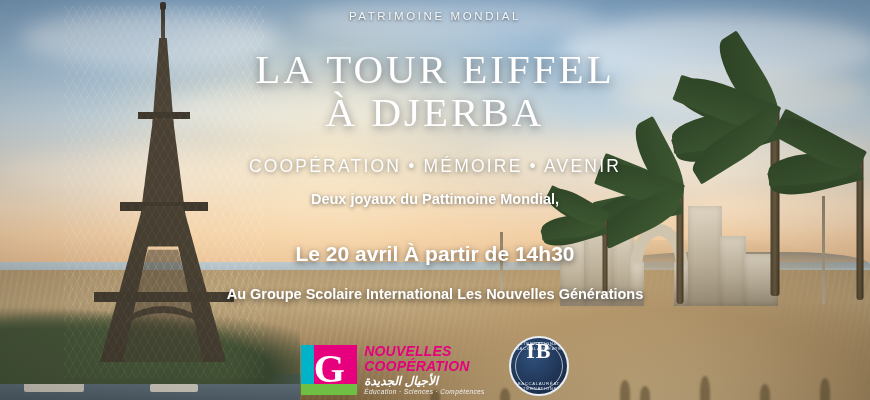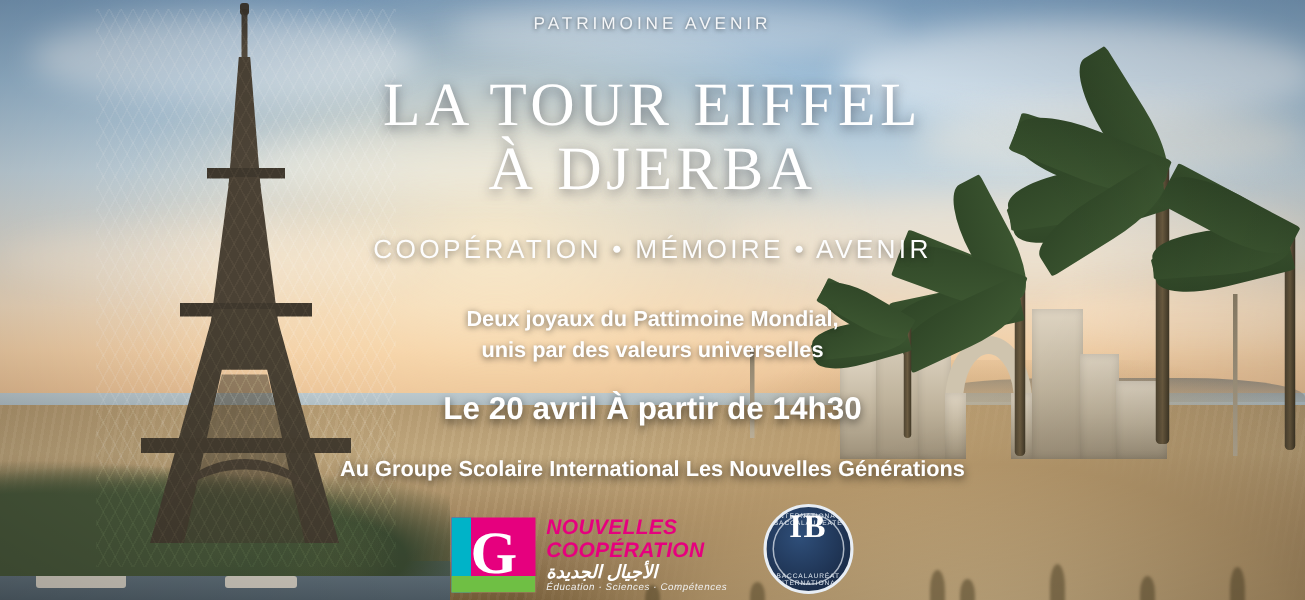--- a/index.html
+++ b/index.html
@@ -261,29 +261,29 @@
   }
   .title .line2 { display: block; margin-top: 0; }
   .tagline {
     margin-top: 22px;
     font-size: 17.5px;
     letter-spacing: 2.2px;
     color: #fdfdfd;
     text-shadow: 0 1px 5px rgba(0,0,0,0.5);
   }
   .subtitle {
-    margin-top: 26px;
+    margin-top: 12px;
     font-size: 14.5px;
     font-weight: bold;
     line-height: 1.45;
     color: #ffffff;
     text-shadow: 0 1px 4px rgba(0,0,0,0.55);
   }
   .datetime {
-    margin-top: 16px;
+    margin-top: 32px;
     font-size: 21px;
     font-weight: bold;
     color: #ffffff;
     text-shadow: 0 2px 6px rgba(0,0,0,0.6);
   }
   .venue {
     margin-top: 20px;
     font-size: 14.5px;
     font-weight: bold;
     color: #ffffff;
@@ -468,32 +468,31 @@
     <div class="trunk" style="height:80px; width:5px;"></div>
     <div class="frond" style="width:64px;height:22px;transform:rotate(-16deg) scaleX(-1);"></div>
     <div class="frond" style="width:64px;height:22px;transform:rotate(26deg) scaleX(-1);"></div>
     <div class="frond" style="width:64px;height:22px;transform:rotate(174deg);"></div>
     <div class="frond" style="width:64px;height:22px;transform:rotate(-150deg);"></div>
   </div>
 
   <div class="vignette"></div>
 
   <div class="overlay">
-    <div class="kicker">PATRIMOINE AVENIR</div>
+    <div class="kicker">PATRIMOINE MONDIAL</div>
 
     <div class="title">
       <span>LA TOUR EIFFEL</span>
       <span class="line2">À DJERBA</span>
     </div>
 
     <div class="tagline">COOPÉRATION  •  MÉMOIRE  •  AVENIR</div>
 
     <div class="subtitle">
       <div>Deux joyaux du Pattimoine Mondial,</div>
-      <div>unis par des valeurs universelles</div>
     </div>
 
     <div class="datetime">Le 20 avril À partir de 14h30</div>
     <div class="venue">Au Groupe Scolaire International Les Nouvelles Générations</div>
   </div>
 
   <div class="logos">
 
     <div class="logo-ng">
       <div class="ng-mark">

